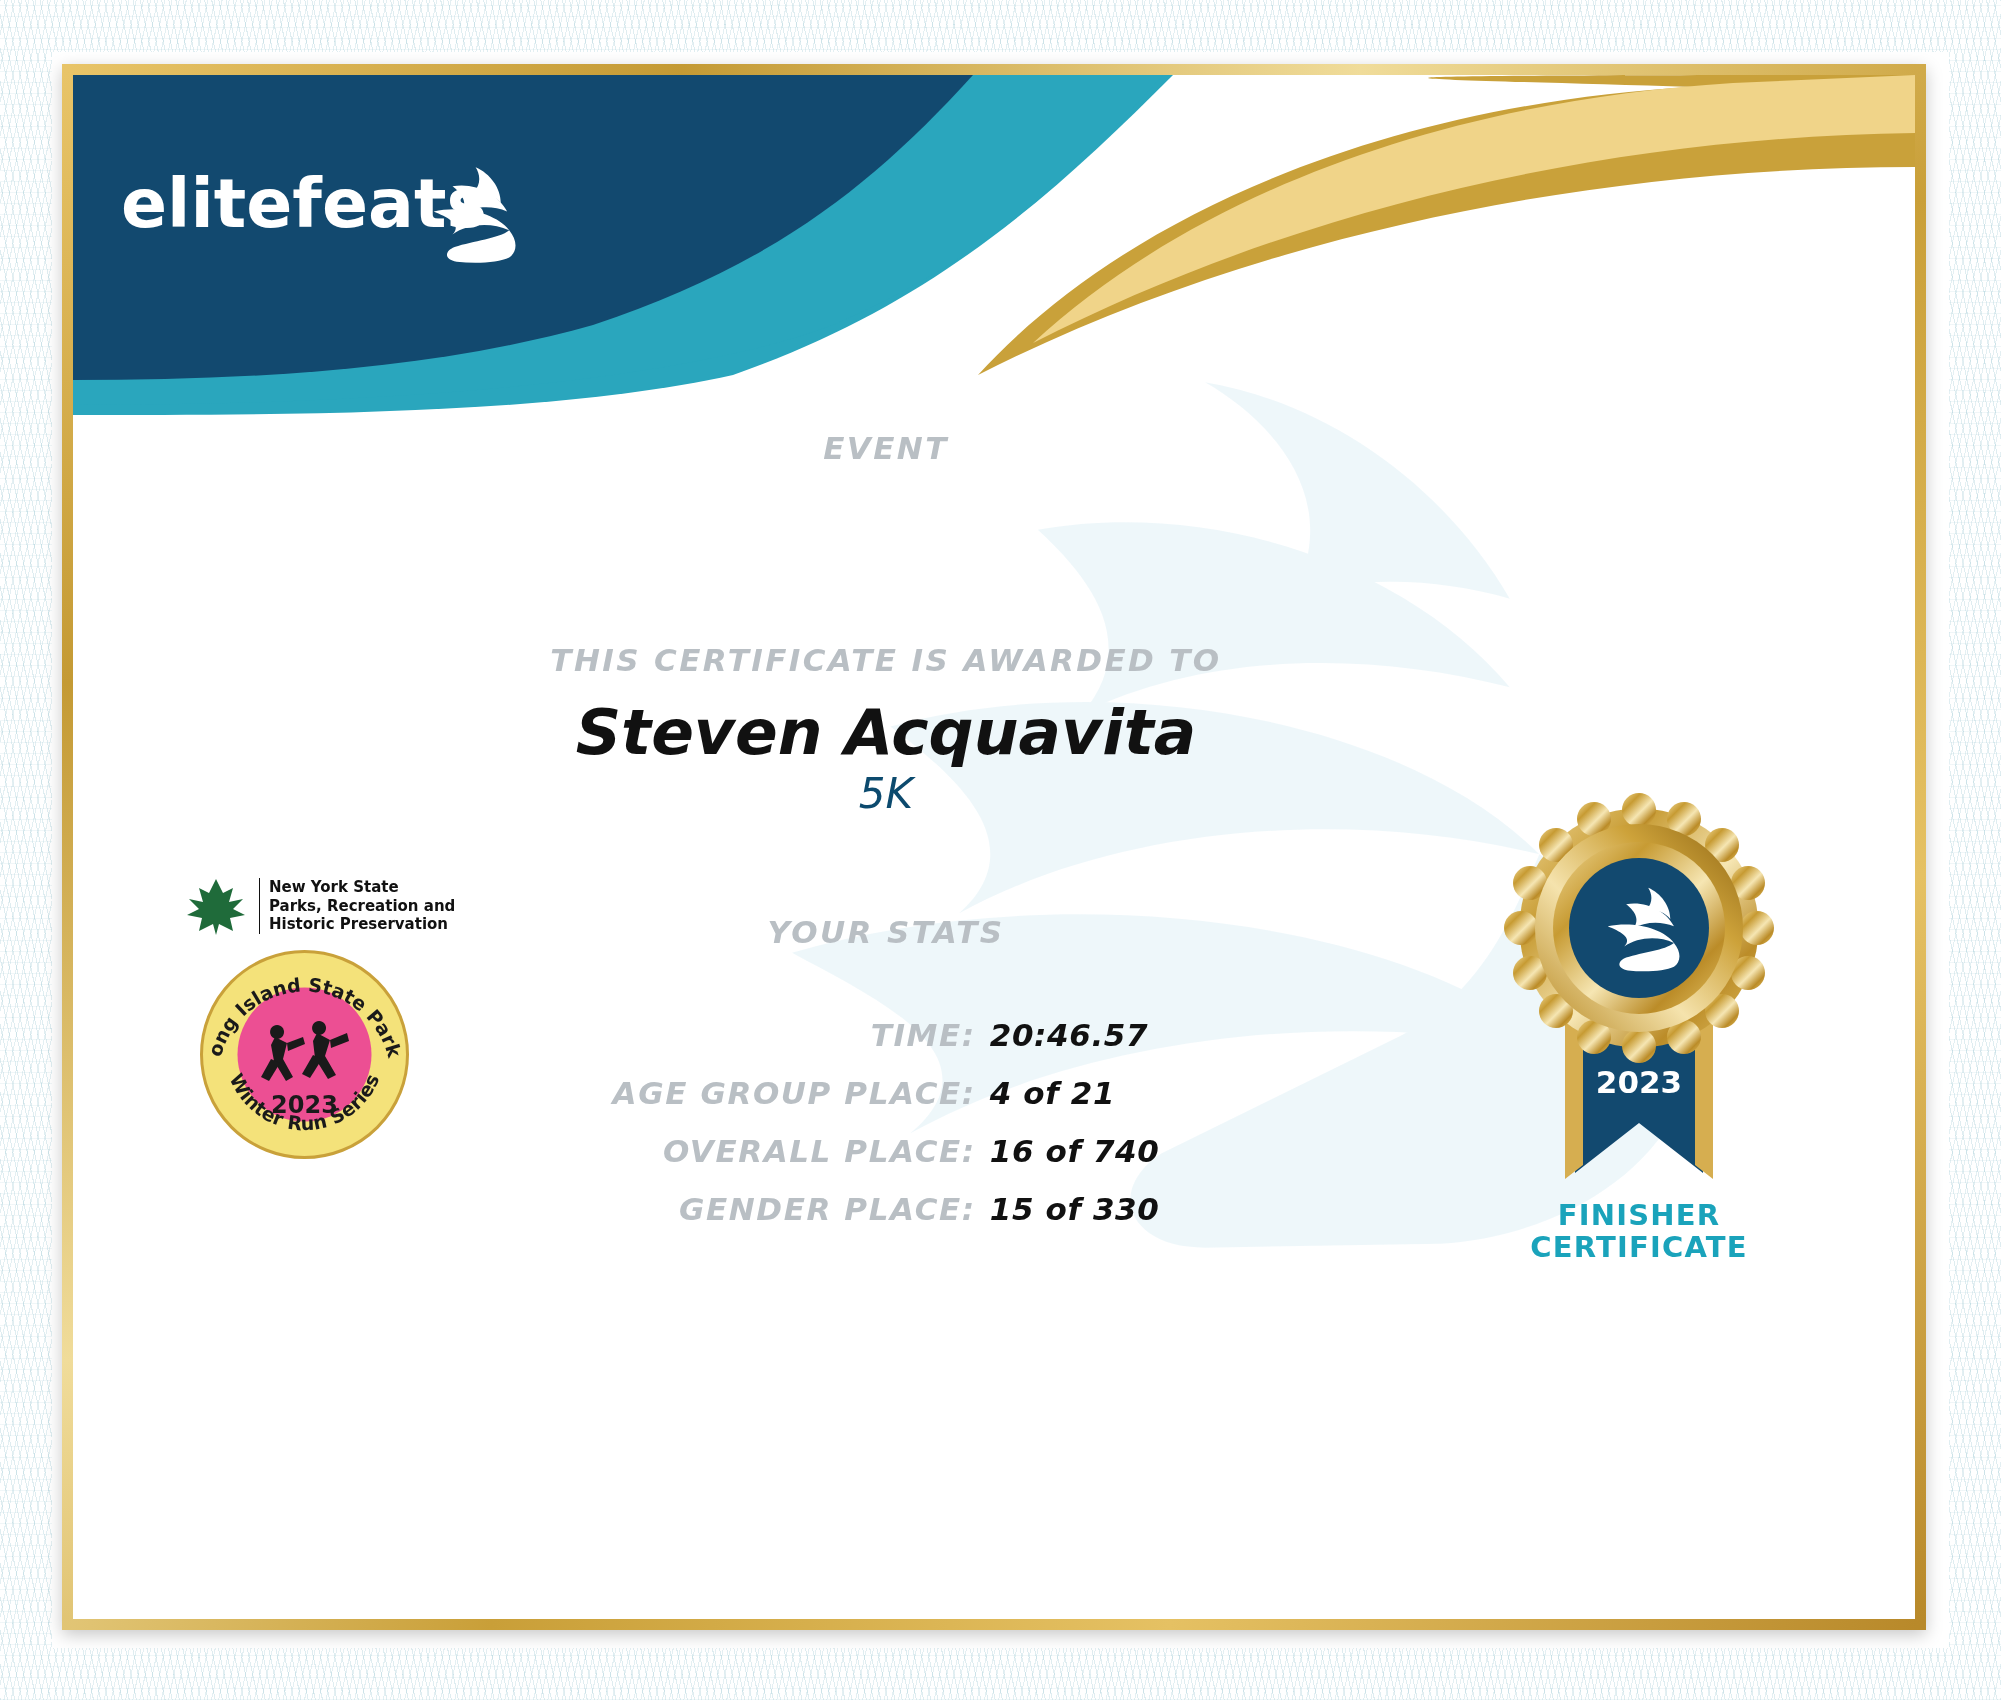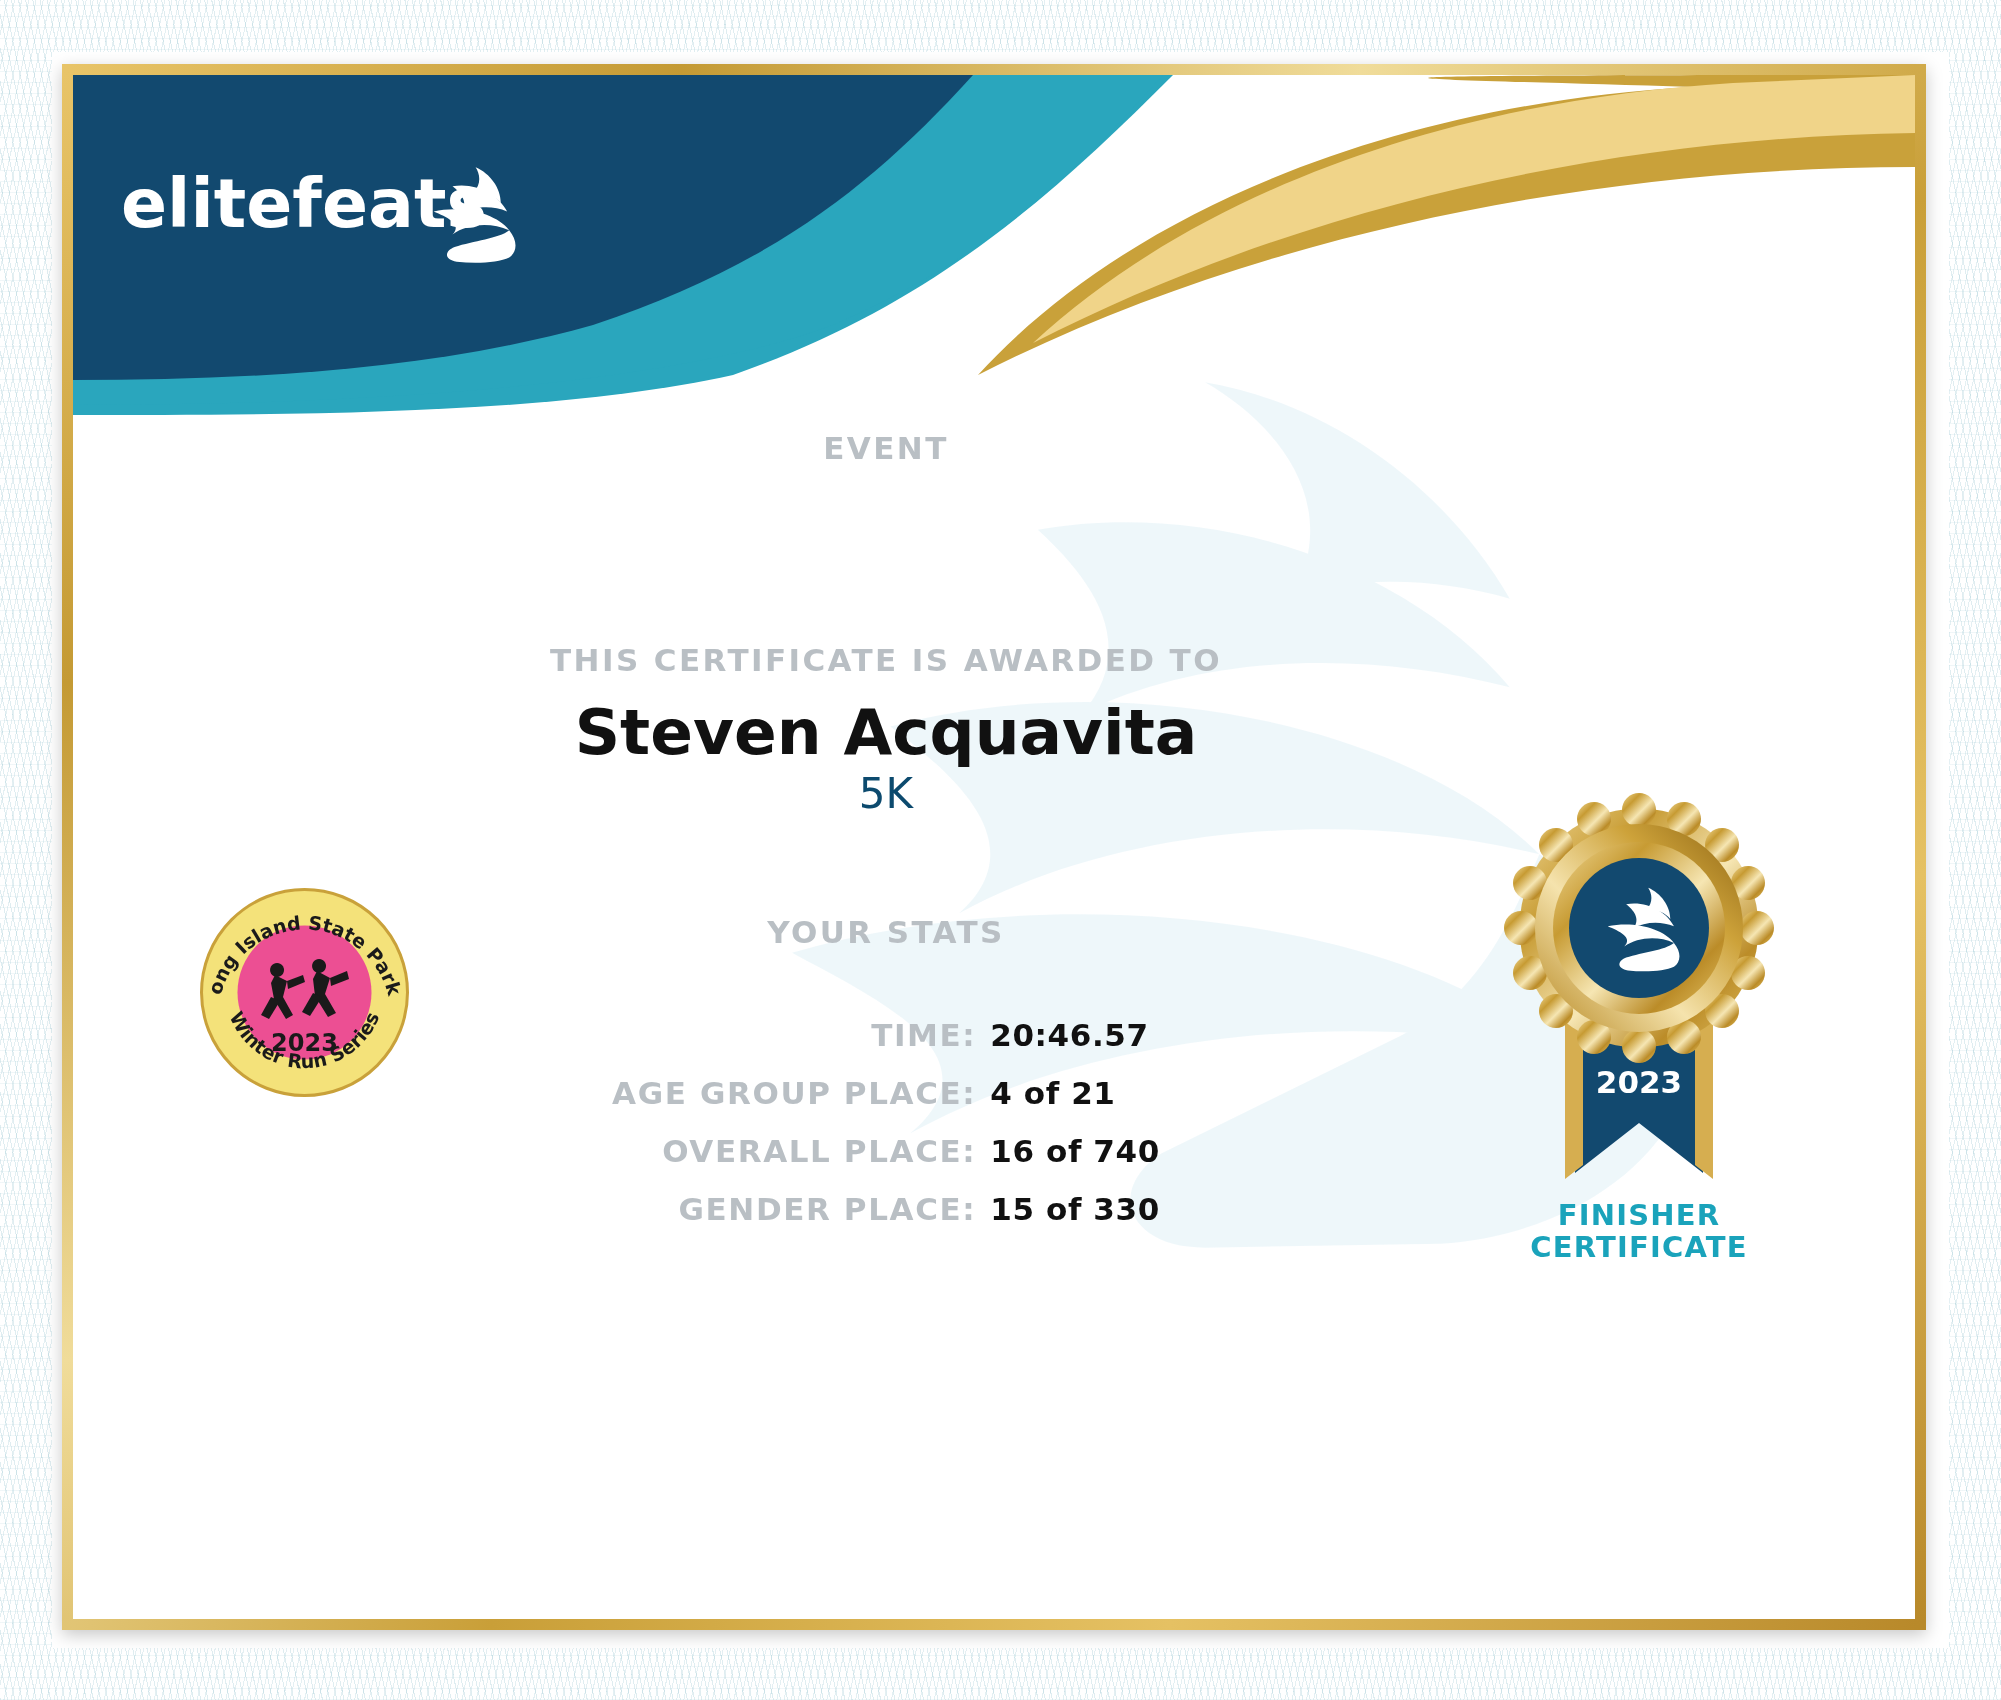--- a/index.html
+++ b/index.html
@@ -80,20 +80,21 @@
     height: 110px;
   }
 
   
   .content {
     position: absolute;
     left: 0;
     top: 355px;
     width: 1626px;
     text-align: center;
+    font-style: italic;
   }
   .label-muted {
     color: #b9bfc4;
     font-size: 31px;
     letter-spacing: 2.4px;
     font-weight: 600;
     font-family: "DejaVu Sans", sans-serif;
     text-transform: uppercase;
   }
   .event-name {
@@ -267,20 +268,30 @@
         </tr>
         <tr>
           <td class="stat-key">GENDER PLACE:</td>
           <td class="stat-val">15 of 330</td>
         </tr>
       </tbody>
         </table>
     </div>
 
     <div class="parks-block">
+      <div class="parks-header">
+        <svg width="66" height="62" viewBox="0 0 66 62">
+          <path d="M33 4 L40 18 L50 13 L46 27 L60 24 L50 34 L62 40 L47 43 L50 56 L36 49 L33 60 L30 49 L16 56 L19 43 L4 40 L16 34 L6 24 L20 27 L16 13 L26 18 Z" fill="#1f6b3a"></path>
+        </svg>
+        <div class="parks-text">
+          <div>New York State</div>
+          <div>Parks, Recreation and</div>
+          <div>Historic Preservation</div>
+        </div>
+      </div>
 
       <div class="series-seal">
         <svg viewBox="0 0 215 215">
           <defs>
             <path id="arcTop" d="M 24 110 A 86 86 0 0 1 191 110"></path>
             <path id="arcBottom" d="M 28 112 A 80 80 0 0 0 187 112"></path>
           </defs>
           <circle cx="107.5" cy="107.5" r="103" fill="#f4e27a" stroke="#c9a13a" stroke-width="3"></circle>
           <circle cx="107.5" cy="107.5" r="67" fill="#ec4f93"></circle>
 

